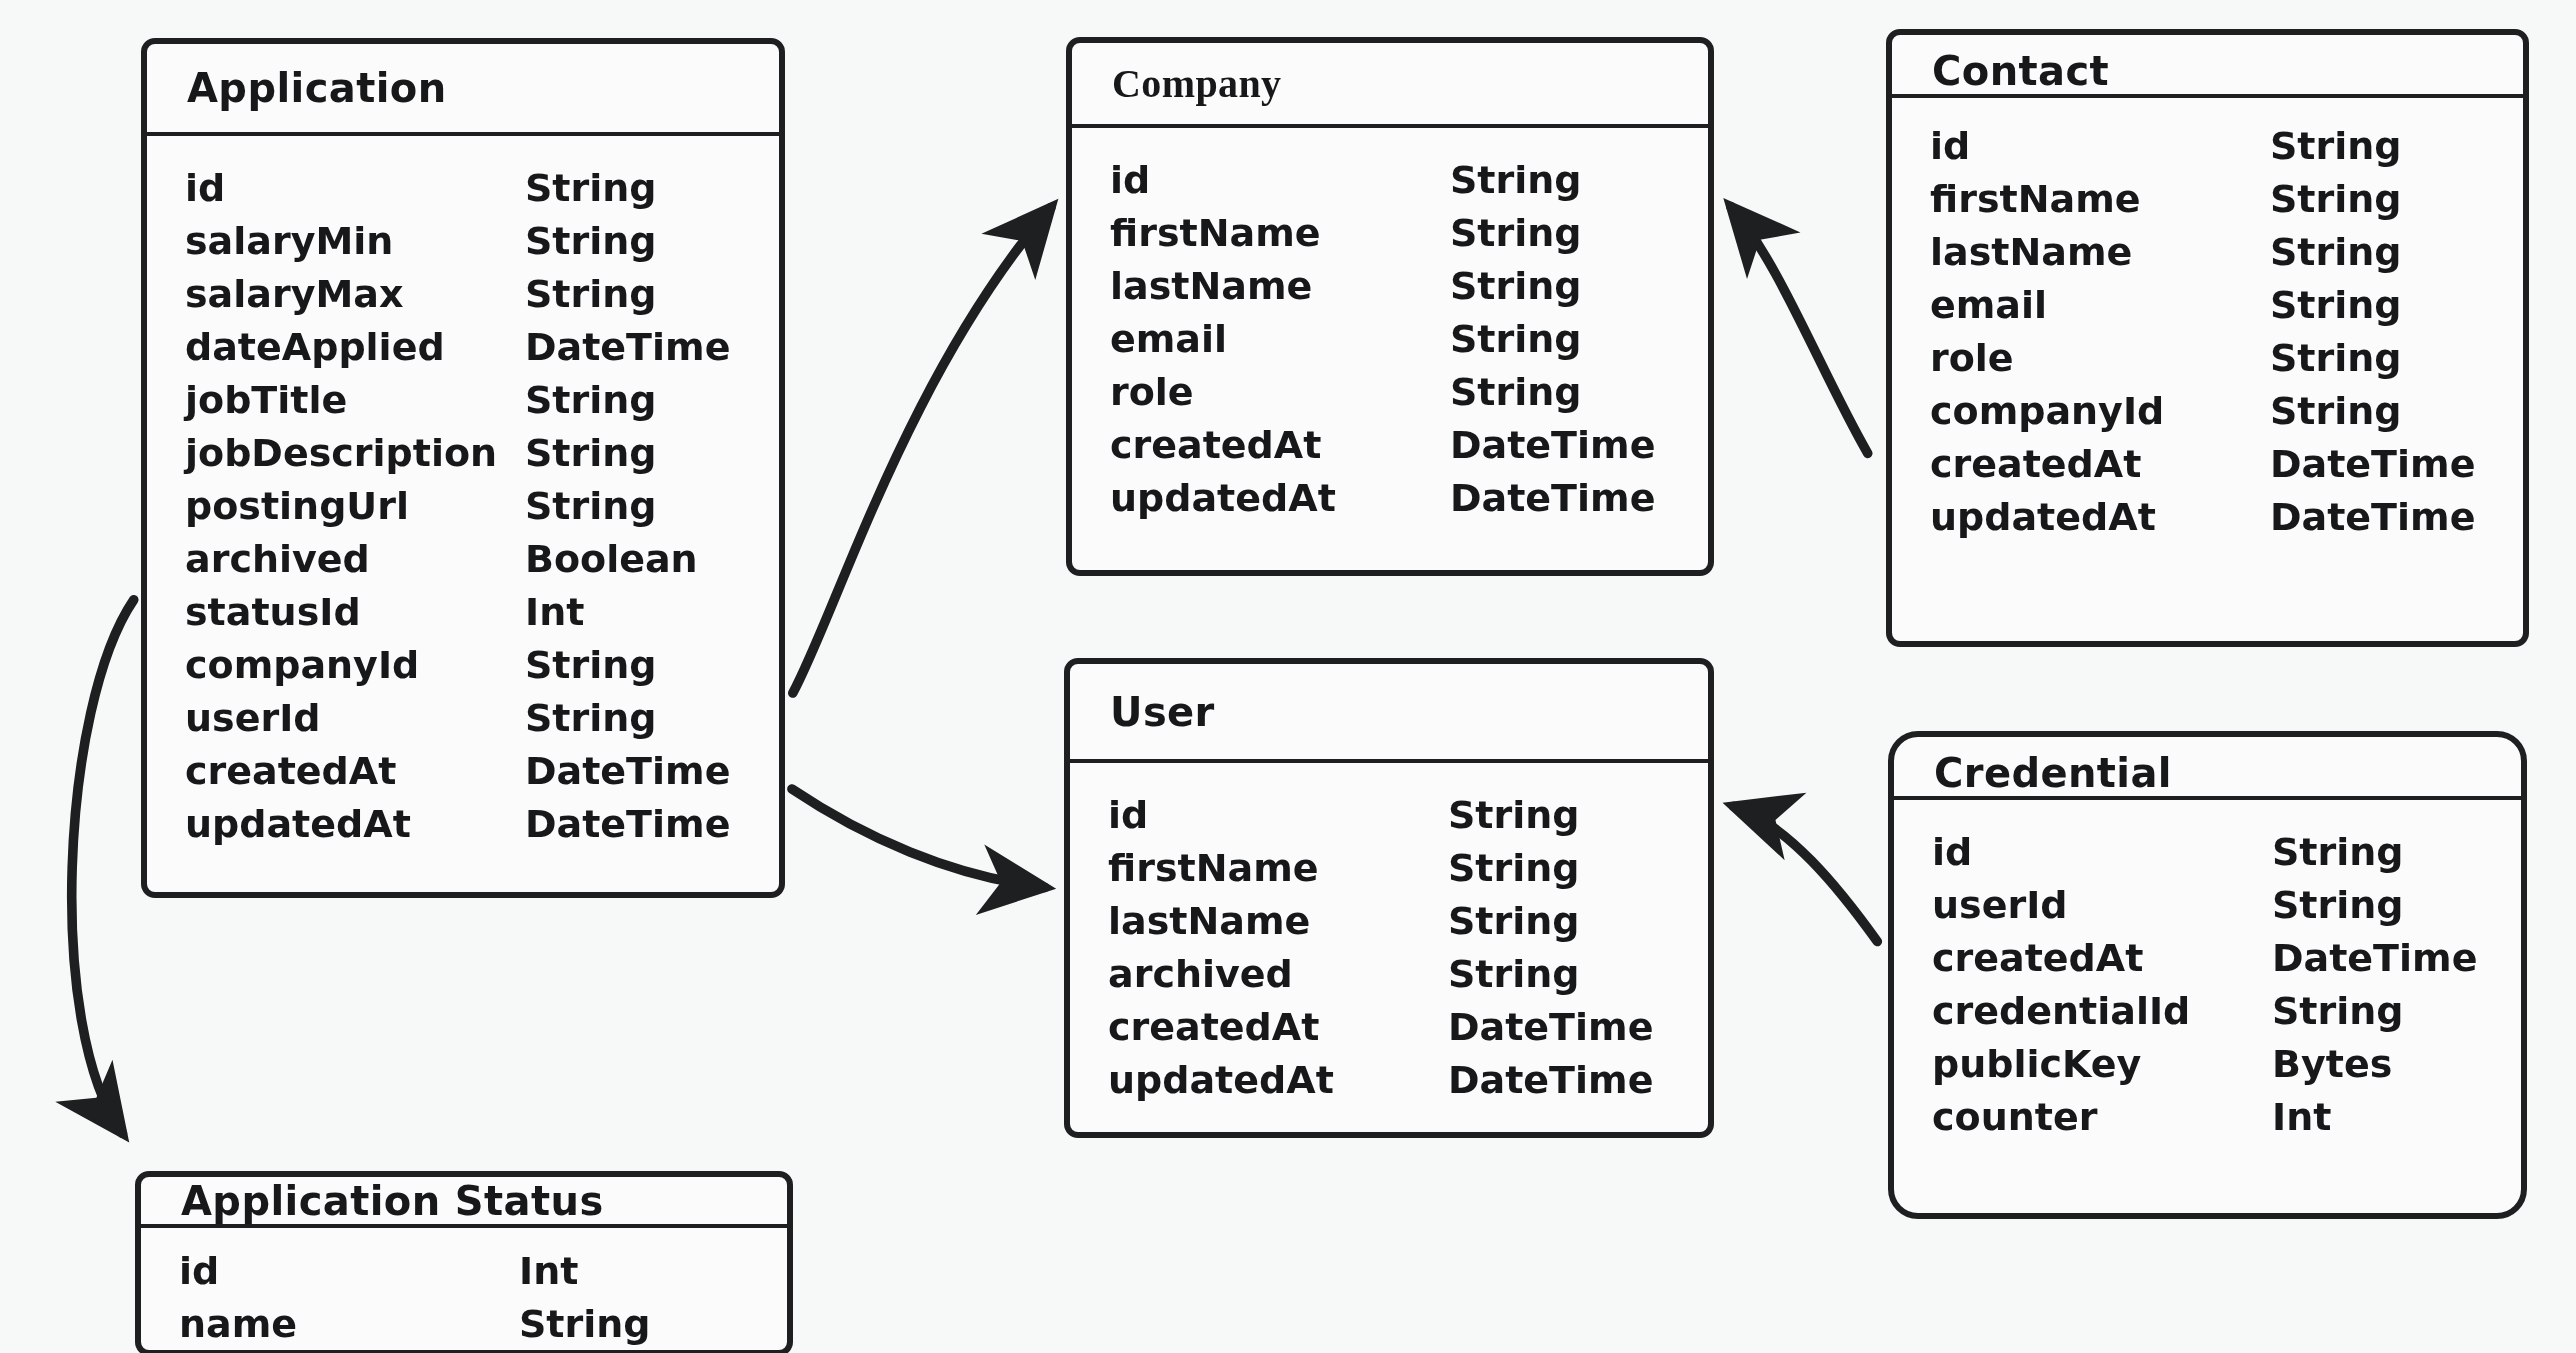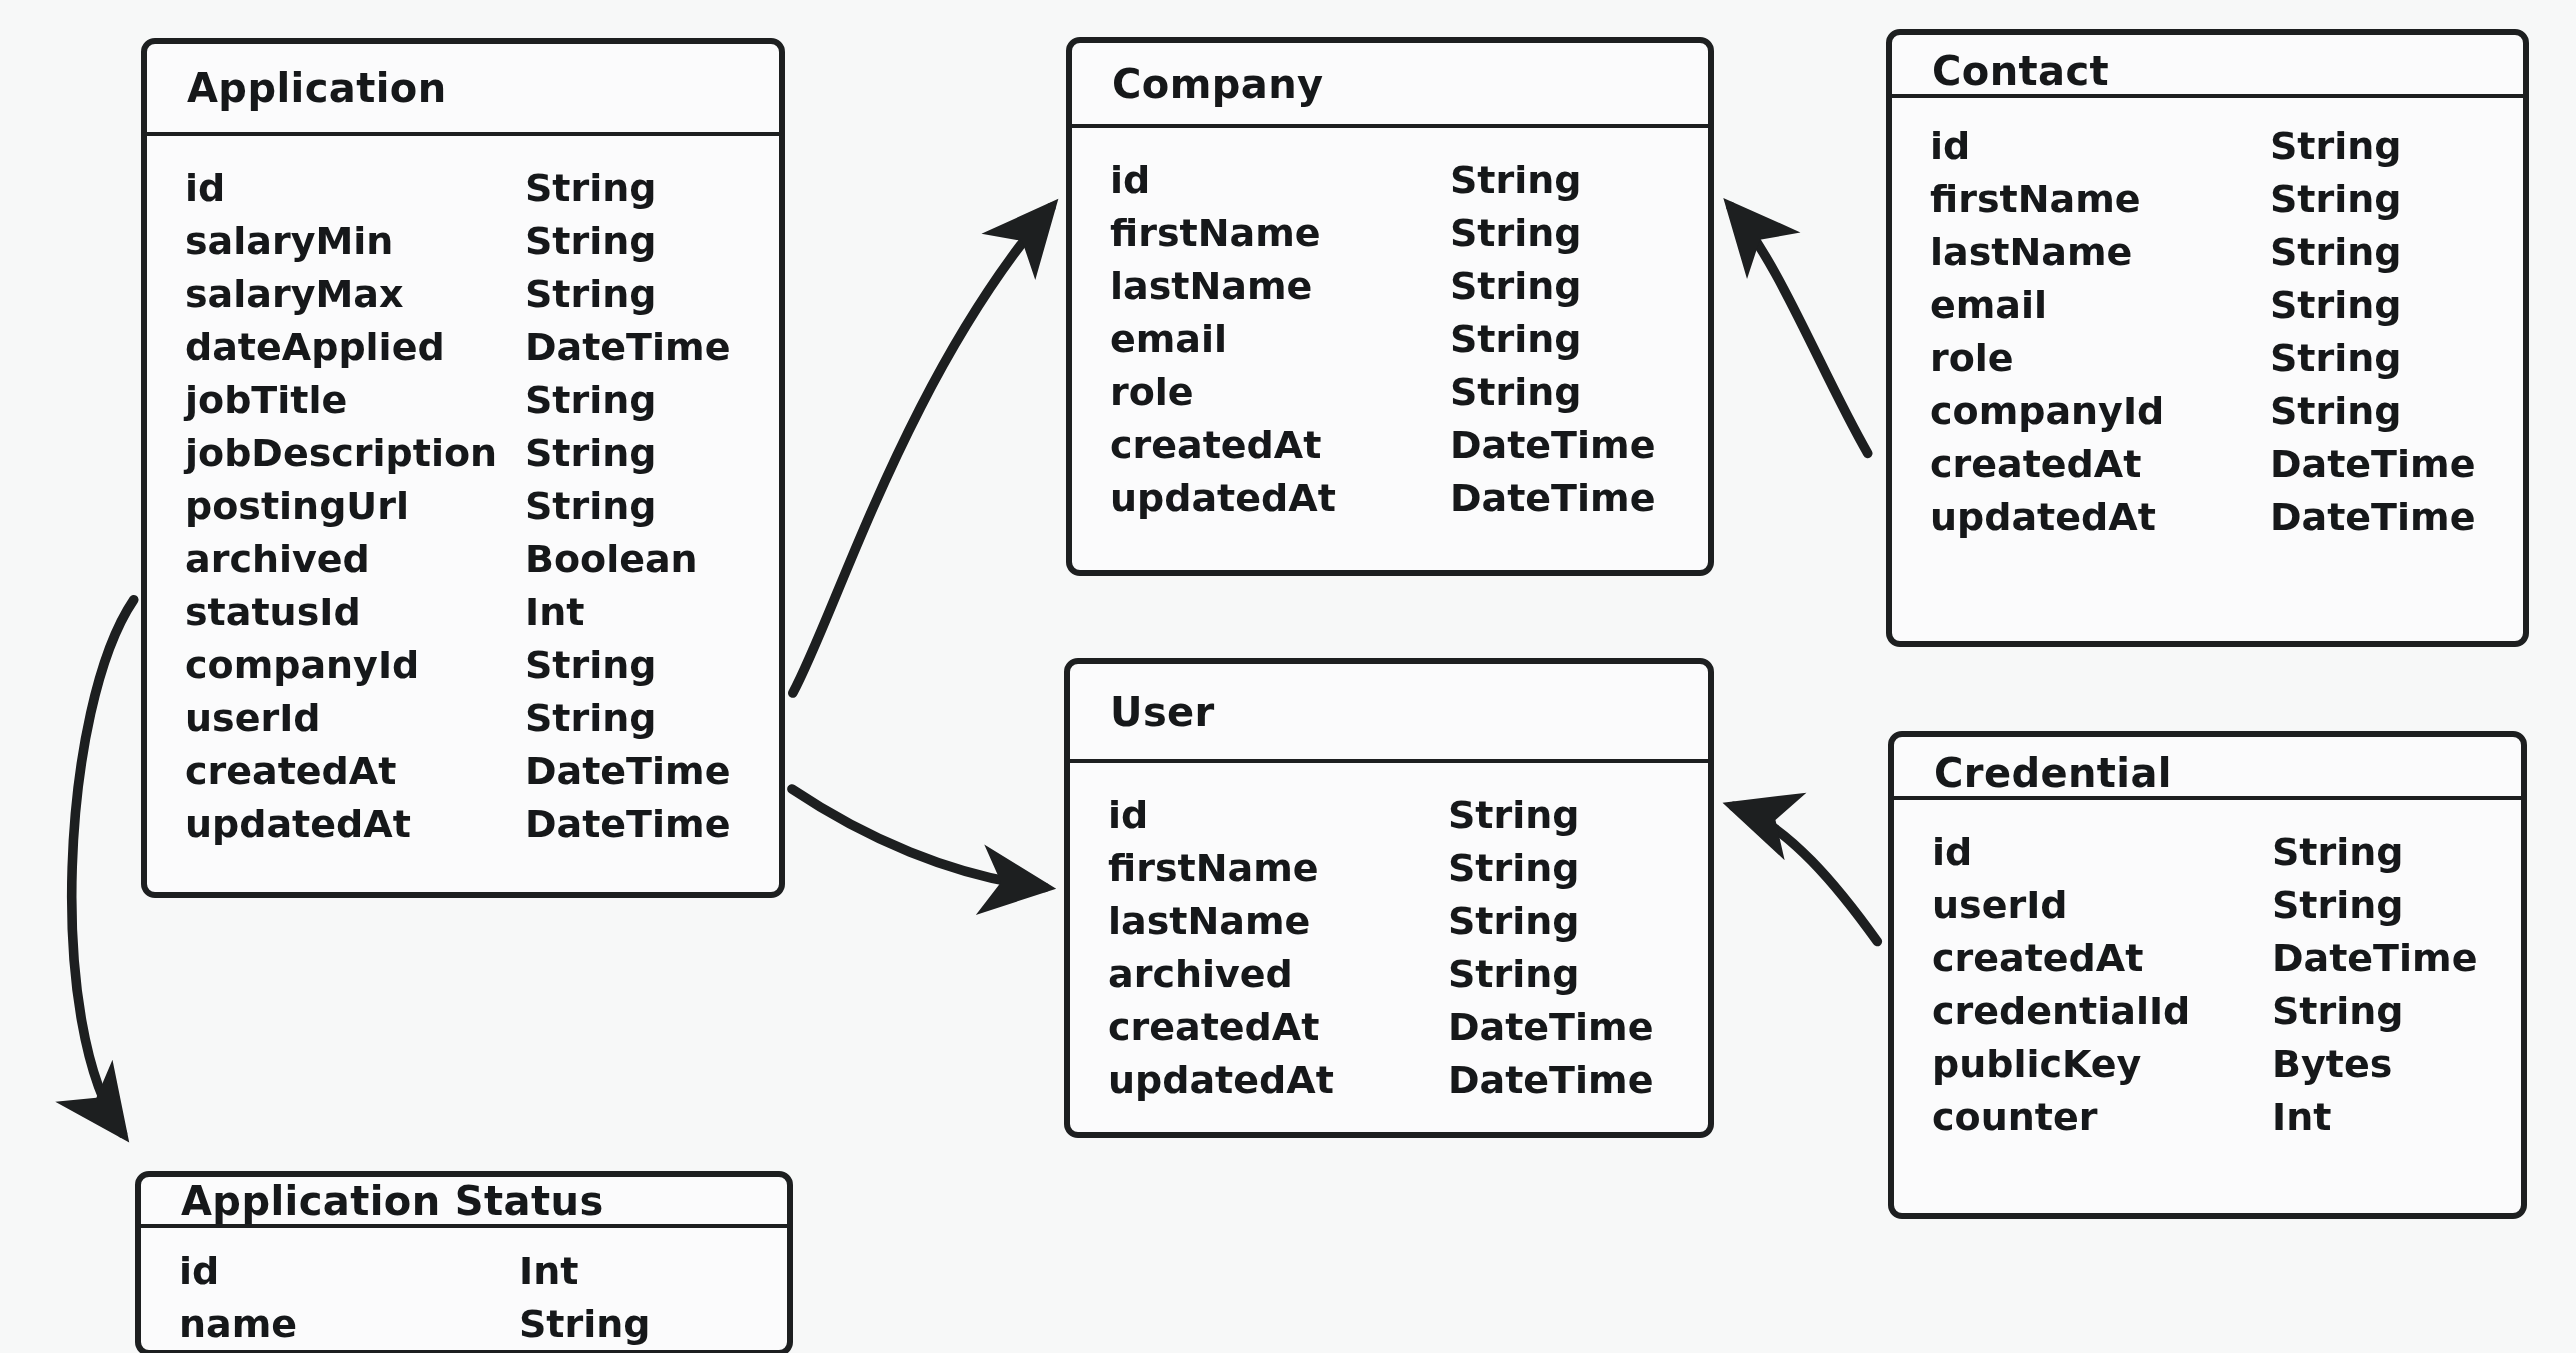--- a/index.html
+++ b/index.html
@@ -66,26 +66,26 @@
     font-size: 38px;
     font-weight: 700;
     color: #16181a;
   }
   
   #ent-application      { left:141px;  top:38px;   width:644px;  height:860px; }
   #ent-application .entity-header { height:92px; }
   #ent-application-status { left:135px; top:1123px; width:658px; height:185px;margin-top:48px; }
   #ent-application-status .entity-header { height:51px; }
   #ent-company          { left:1066px; top:37px;   width:648px;  height:539px; }
-  #ent-company .entity-header { height:85px; }
+  #ent-company .entity-header { height:85px;font-family:Liberation Serif, serif; }
   #ent-user             { left:1064px; top:658px;  width:650px;  height:480px; }
   #ent-user .entity-header { height:99px; }
   #ent-contact          { left:1886px; top:29px;   width:643px;  height:618px; }
   #ent-contact .entity-header { height:63px; }
-  #ent-credential       { left:1888px; top:731px;  width:639px;  height:488px; }
+  #ent-credential       { left:1888px; top:731px;  width:639px;  height:488px;border-radius:30px; }
   #ent-credential .entity-header { height:63px; }
 
   #ent-application-status .entity-body { padding-top: 21px; }
   #ent-contact .entity-body { padding-top: 26px; }
   #ent-credential .entity-body { padding-top: 30px; }
   #ent-contact .entity-header,
   #ent-credential .entity-header { align-items: flex-end; }
 </style>
 </head>
 <body>

